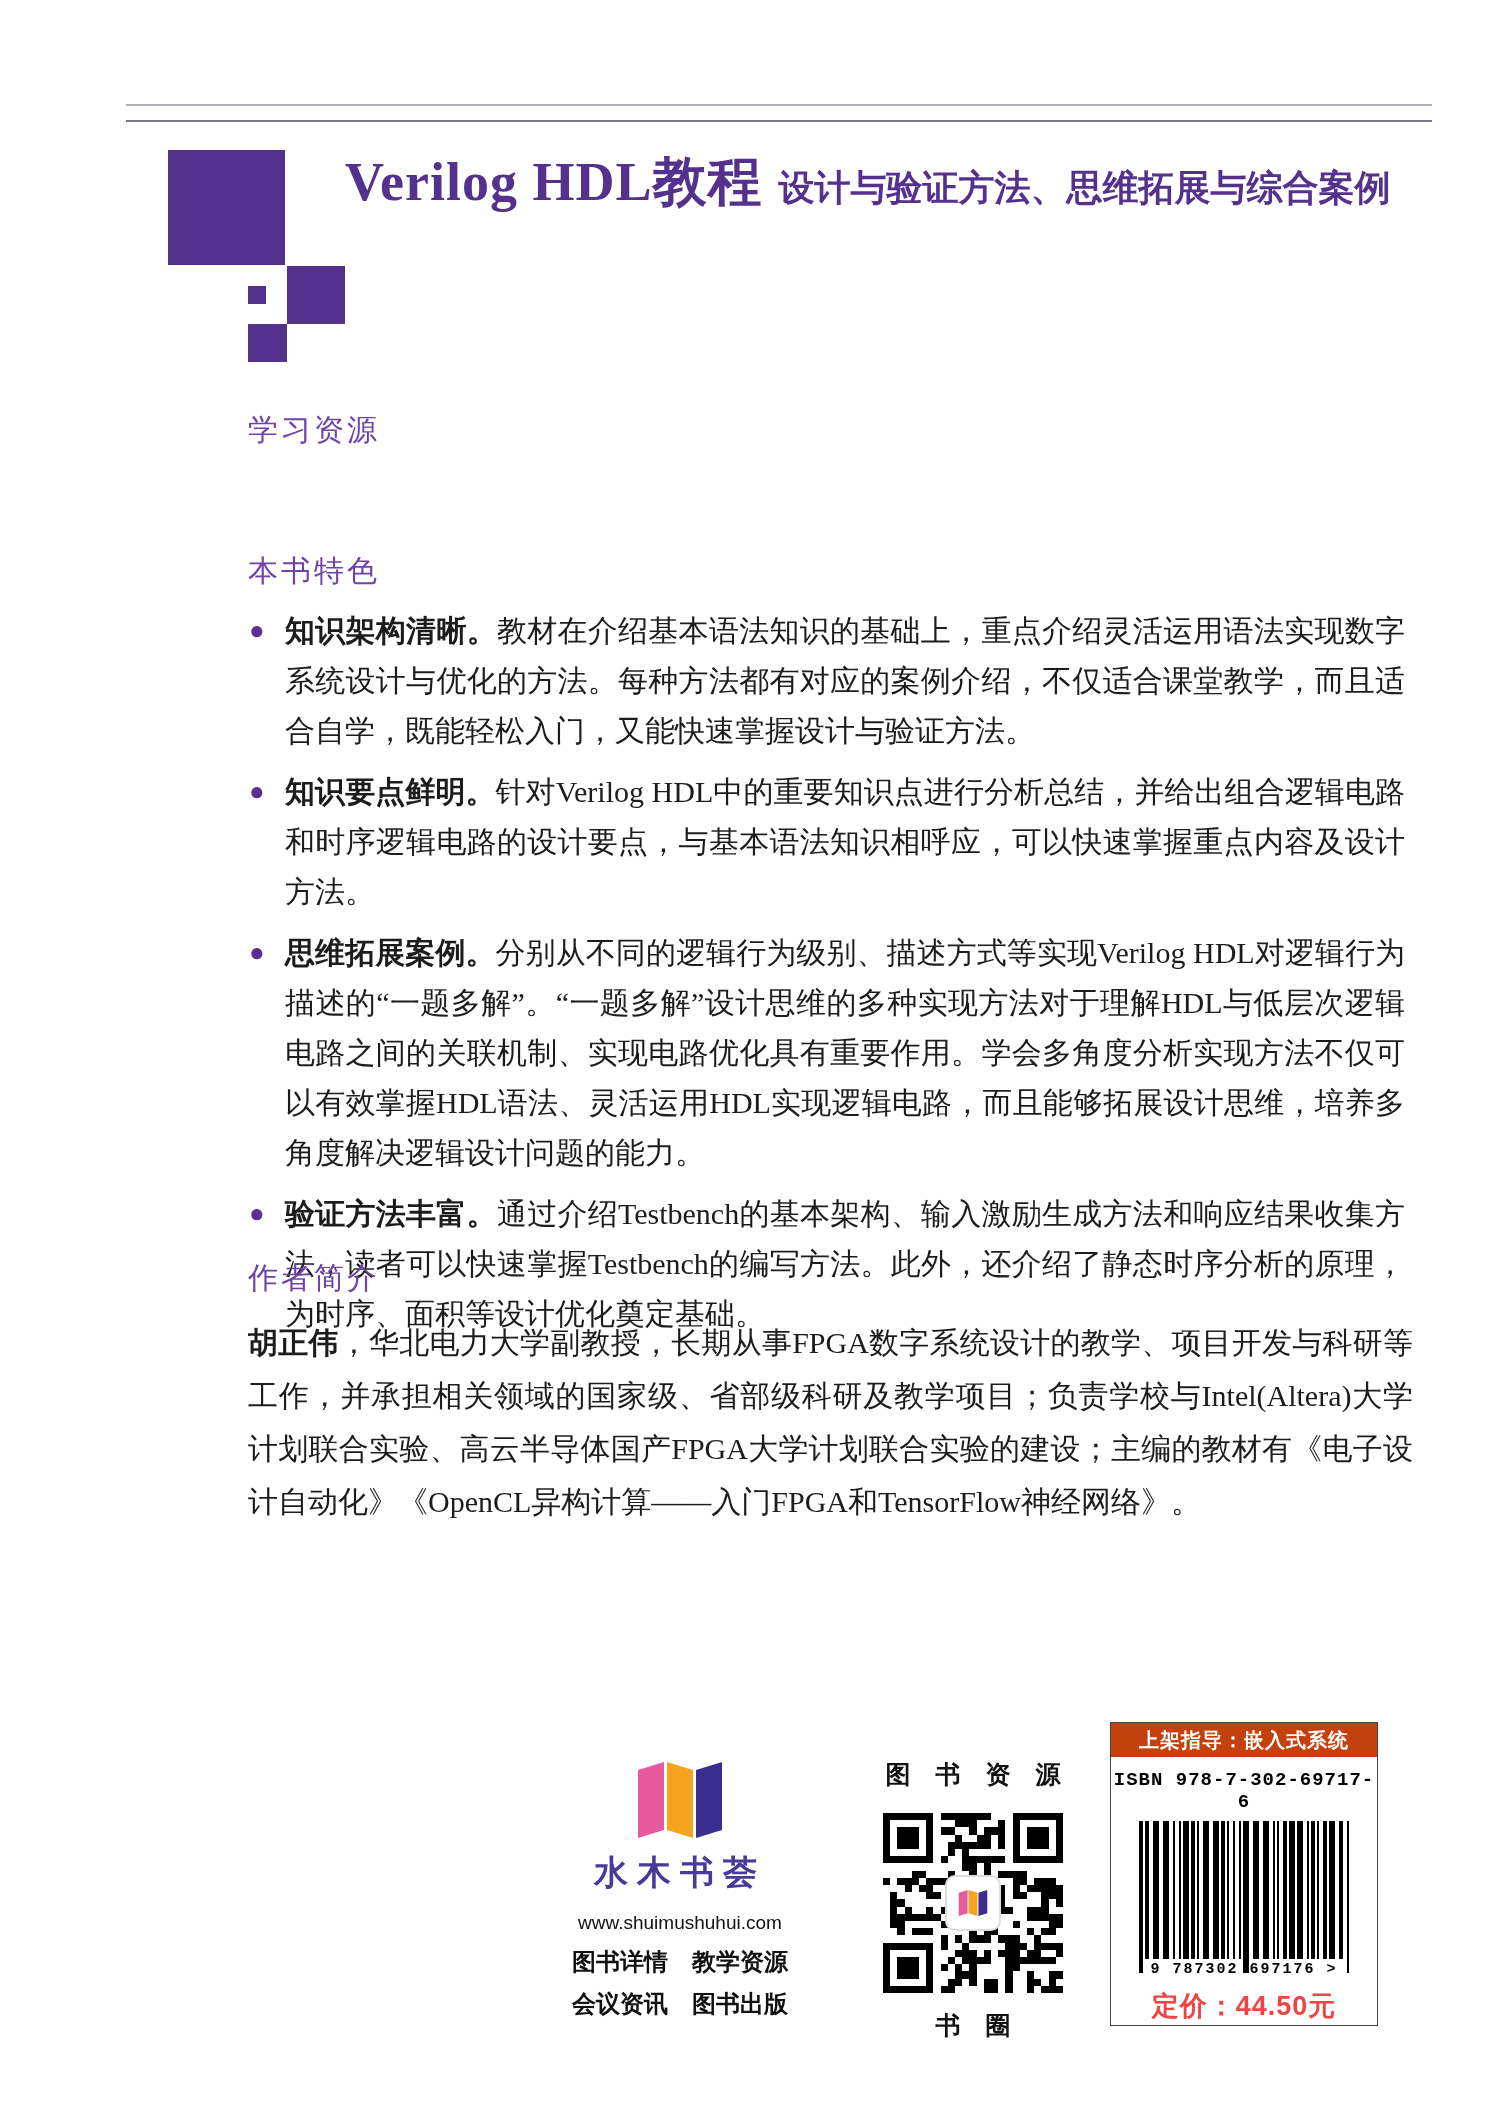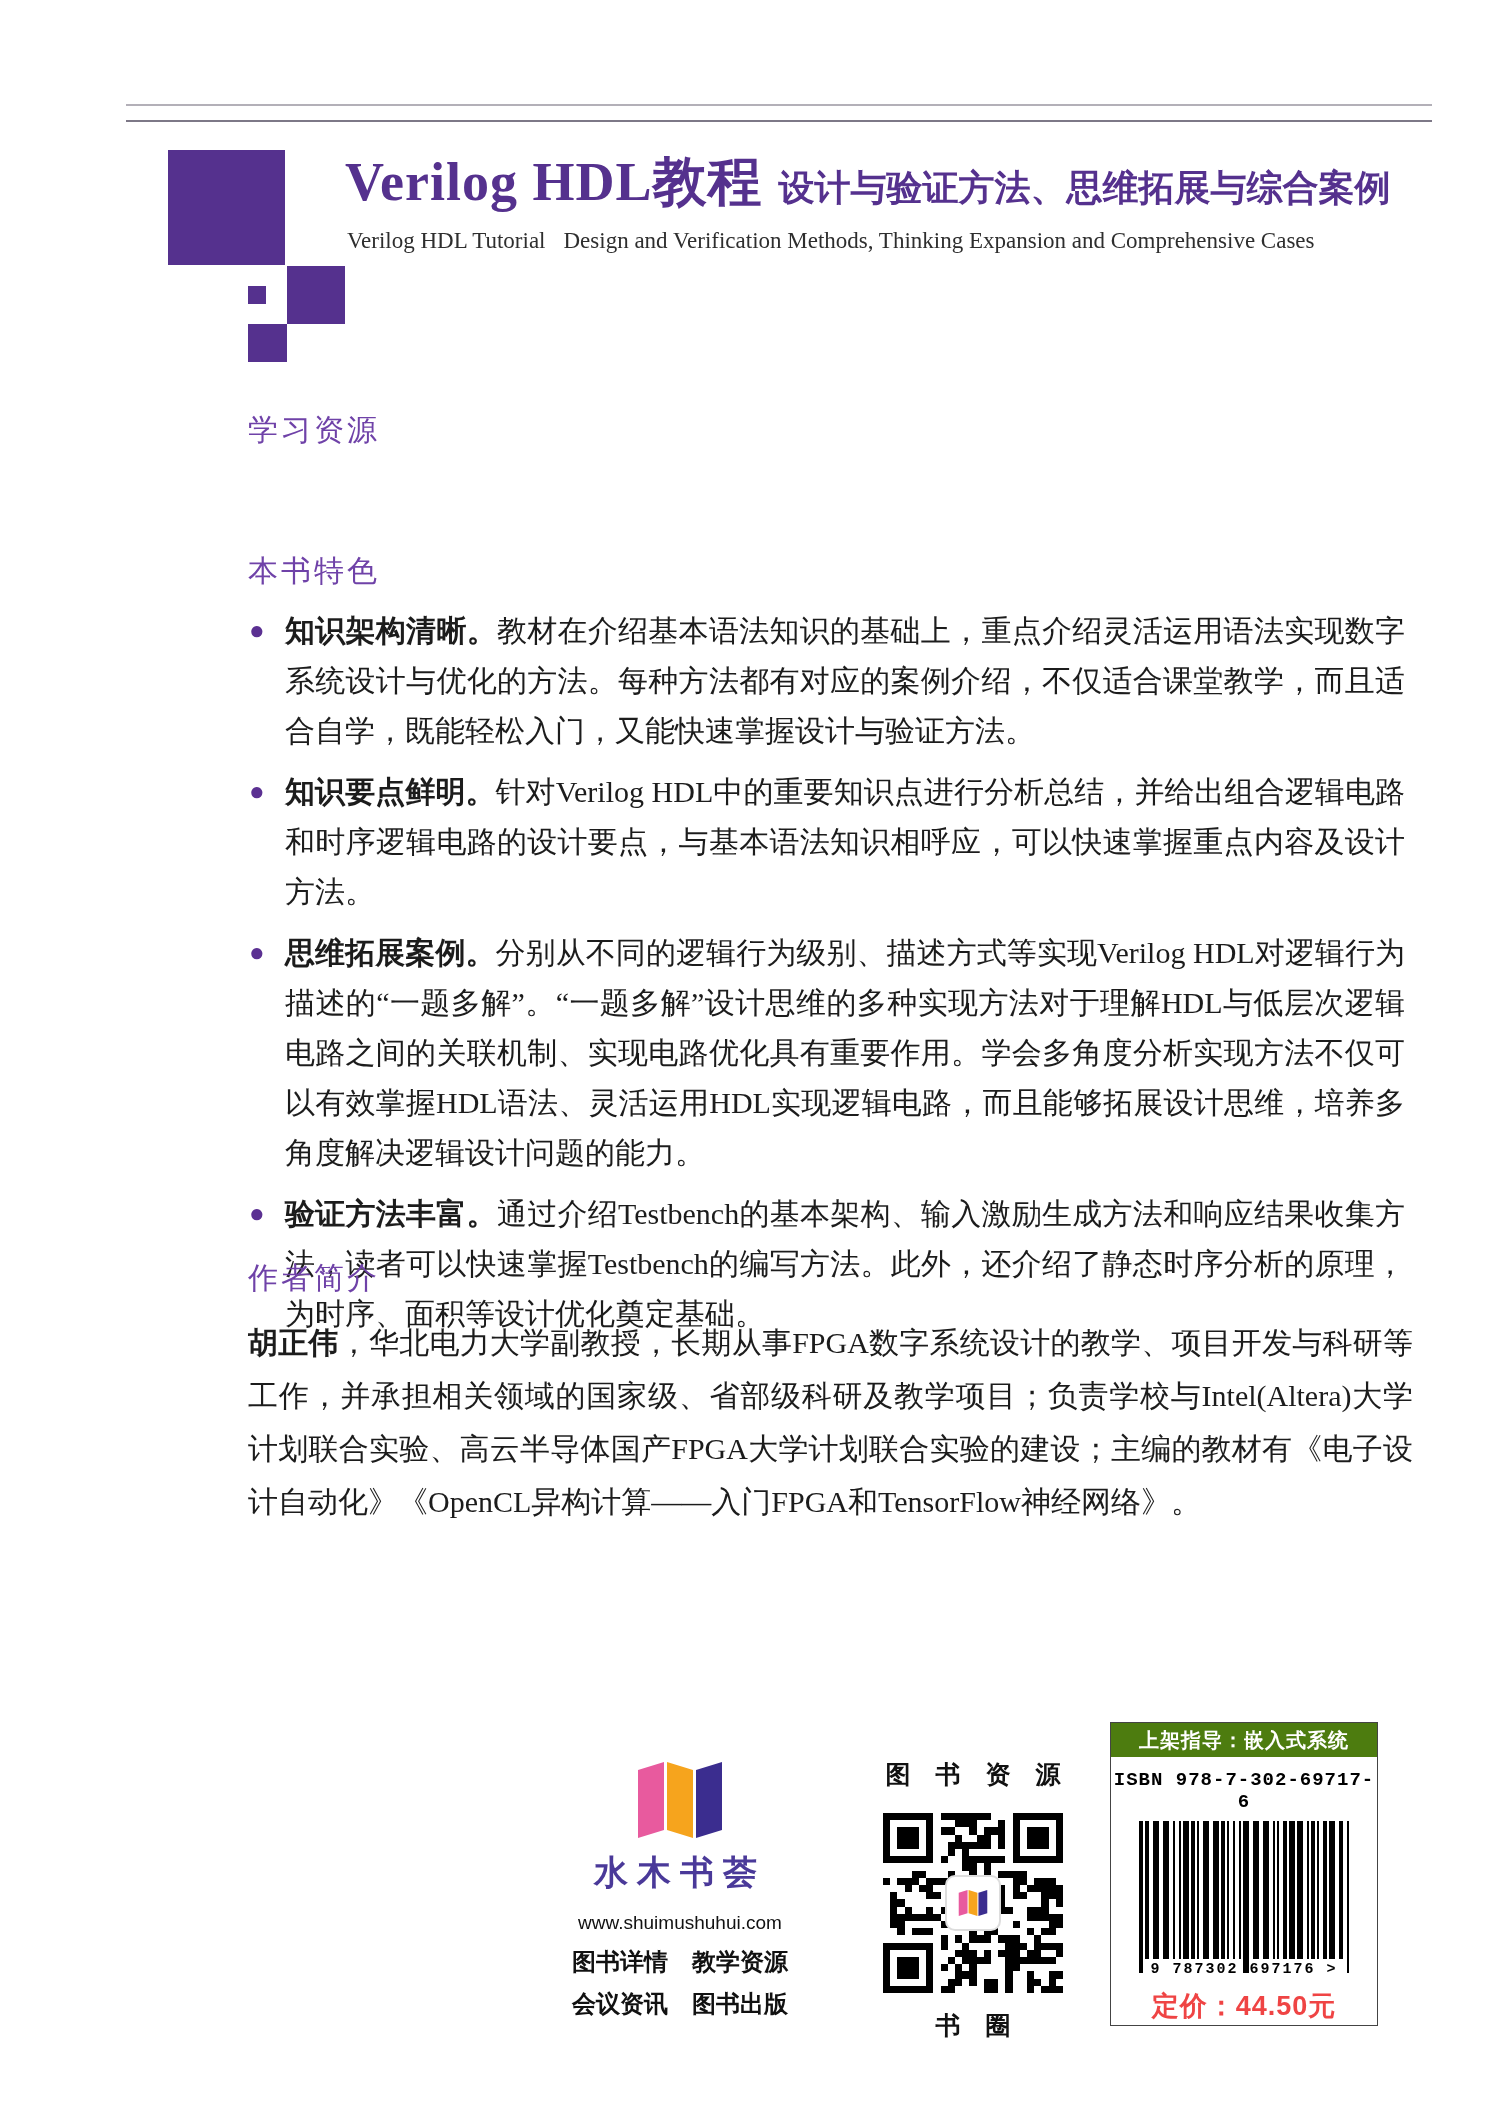--- a/index.html
+++ b/index.html
@@ -56,21 +56,21 @@
     font-family:"Liberation Sans","DejaVu Sans",sans-serif;}
   .qr-caption{font-size:25px;font-weight:700;color:#111;}
   .qr-wrap{position:relative;width:180px;height:180px;margin:22px auto 0;}
   .qr-center{position:absolute;left:62px;top:62px;width:56px;height:56px;background:#fff;
     border:2px solid #ddd;border-radius:10px;display:flex;align-items:center;justify-content:center;}
   .qr-bottom{margin-top:16px;font-size:25px;font-weight:700;color:#111;}
   
   .isbnbox{position:absolute;left:1110px;top:1722px;width:268px;height:304px;
     border:1px solid #444;background:#fff;text-align:center;
     font-family:"Liberation Sans","DejaVu Sans",sans-serif;}
-  .shelf{height:34px;background:#4d7c0f;color:#fff;font-size:20px;font-weight:700;
+  .shelf{height:34px;background:#c2410c;color:#fff;font-size:20px;font-weight:700;
     line-height:34px;letter-spacing:1px;}
   .isbn-line{margin-top:12px;font-size:19px;font-weight:700;letter-spacing:1px;color:#000;
     font-family:"Liberation Mono","DejaVu Sans Mono",monospace;}
   .bars{display:flex;align-items:flex-start;justify-content:center;height:152px;margin-top:8px;}
   .bars i{display:block;background:#000;height:138px;}
   .bars i.sp{background:transparent;}
   .bars i.guard{height:152px;}
   .bc-digits{margin-top:-12px;font-size:15px;font-weight:700;letter-spacing:2px;color:#000;
     background:transparent;font-family:"Liberation Mono","DejaVu Sans Mono",monospace;}
   .price{margin-top:10px;font-size:27px;font-weight:700;color:#ef4444;letter-spacing:1px;}
@@ -83,23 +83,20 @@
   <div class="rule top"></div>
   <div class="rule bottom"></div>
 
   <div class="sq large"></div>
   <div class="sq small"></div>
   <div class="sq medium"></div>
   <div class="sq lower"></div>
 
   <div class="title-row">
     <span class="title-main">Verilog  HDL教程</span><span class="title-sub">设计与验证方法、思维拓展与综合案例</span>
-  </div>
-  <div class="subtitle-en">
-    <span>Verilog HDL Tutorial</span><span class="gap">Design and Verification Methods, Thinking Expansion and Comprehensive Cases</span>
   </div>
 
   <div class="heading h-res">学习资源</div>
 
   <div class="heading h-feat">本书特色</div>
   <ul class="feature-list">
     <li>
       <span class="dot">●</span><span class="lead">知识架构清晰。</span><span>教材在介绍基本语法知识的基础上，重点介绍灵活运用语法实现数字系统设计与优化的方法。每种方法都有对应的案例介绍，不仅适合课堂教学，而且适合自学，既能轻松入门，又能快速掌握设计与验证方法。</span>
     </li>
     <li>

